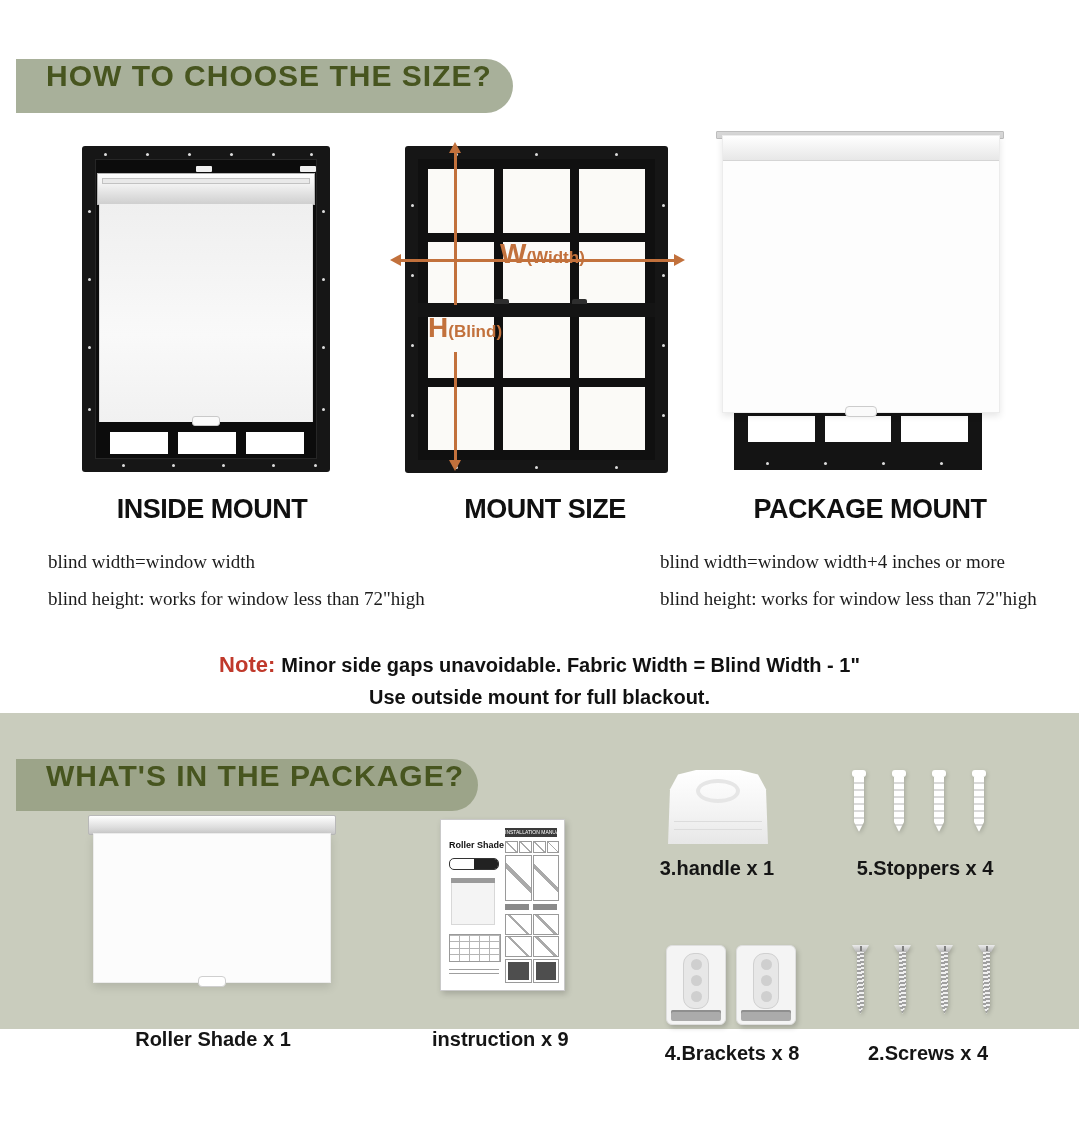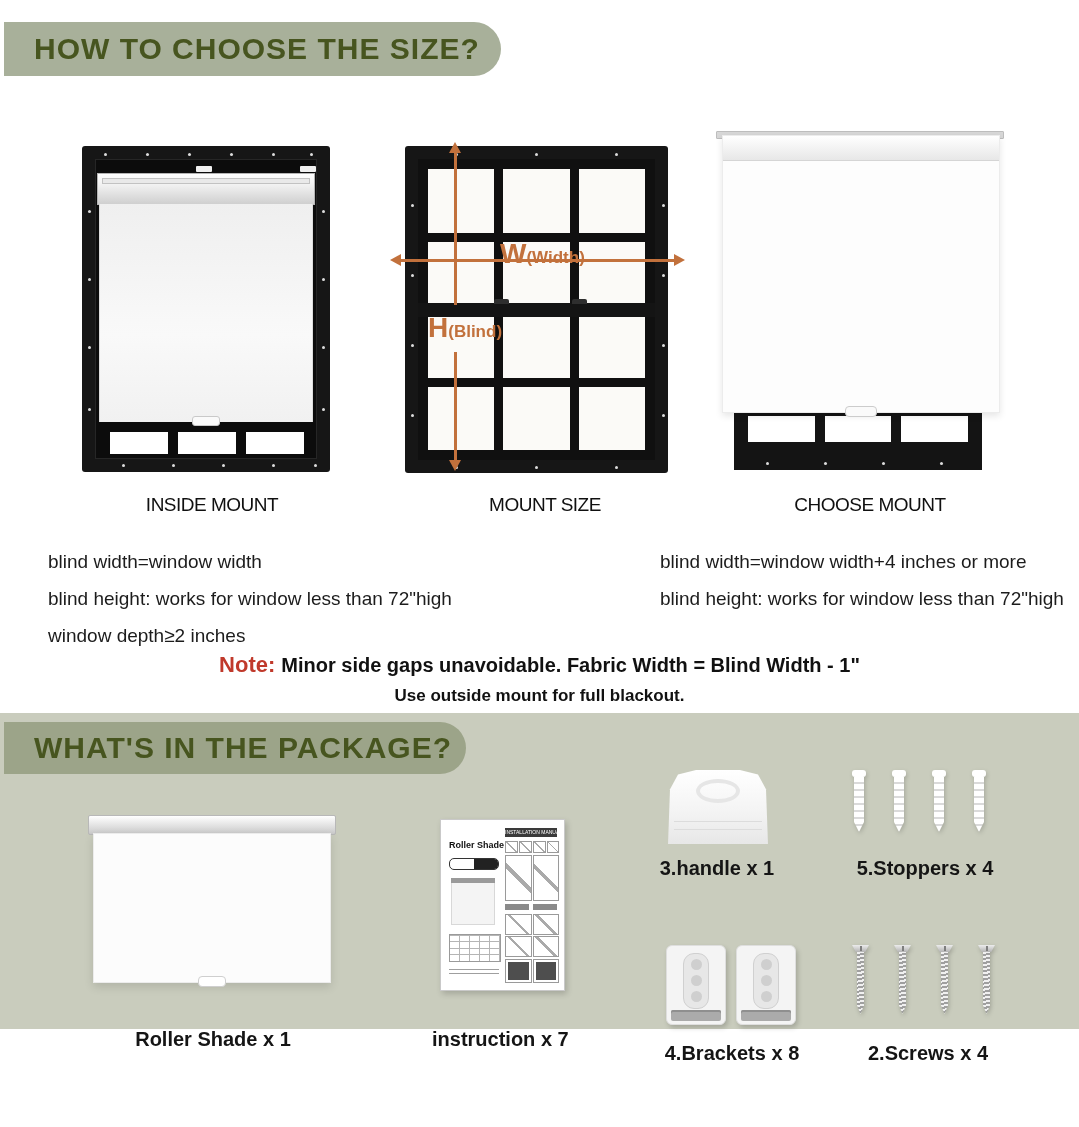--- a/index.html
+++ b/index.html
@@ -1,22 +1,22 @@
 <!DOCTYPE html>
 <html><head>
 <meta charset="utf-8">
 <style>
   html,body{margin:0;padding:0;background:#fff;}
   #stage{position:relative;width:1079px;height:1127px;overflow:hidden;
          font-family:"Liberation Sans","DejaVu Sans",sans-serif;background:#ffffff;}
   .abs{position:absolute;}
 
   
-  .banner{position:absolute;left:4px;display:flex;align-items:center;
-          border-radius:0 27px 27px 0;}
+  .banner{position:absolute;left:16px;display:flex;
+          border-radius:0 27px 27px 0;margin-top:37px;}
   .banner-top{top:22px;width:497px;height:54px;background:#a8b09a;}
   .banner-bot{top:9px;width:462px;height:52px;background:#9ca489;}
   .banner span{padding-left:30px;font-size:30px;font-weight:bold;letter-spacing:1px;color:#47551f;}
 
   
   .frame{position:absolute;background:#161616;border-radius:3px;}
   .dot{position:absolute;width:3px;height:3px;border-radius:50%;background:rgba(255,255,255,.85);}
 
   
   #im-frame{left:82px;top:146px;width:248px;height:326px;}
@@ -57,30 +57,30 @@
   #om-shade{left:722px;top:135px;width:276px;height:276px;background:#fdfdfd;border:1px solid #ececec;
       box-shadow:0 3px 7px rgba(0,0,0,.10);}
   #om-cassette{position:absolute;left:0;right:0;top:0;height:24px;
       background:linear-gradient(180deg,#ffffff,#e7e7e7);border-bottom:1px solid #d5d5d5;}
   #om-pull{position:absolute;left:50%;bottom:-5px;transform:translateX(-50%);width:30px;height:9px;
       background:#fafafa;border:1px solid #cccccc;border-radius:4px;}
   #om-window{left:734px;top:412px;width:248px;height:58px;background:#141414;}
   #om-panes{position:absolute;left:14px;right:14px;top:4px;height:26px;display:flex;gap:10px;}
   #om-panes div{flex:1;background:#ffffff;}
 
-  .mount-label{position:absolute;top:494px;text-align:center;font-size:19px;font-weight:400;
+  .mount-label{position:absolute;top:494px;text-align:center;font-size:27px;font-weight:700;
       letter-spacing:-0.5px;color:#101010;}
 
   .notes{position:absolute;font-size:19px;font-weight:500;color:#1c1c1c;}
-  .notes div{margin-bottom:15px;}
+  .notes div{margin-bottom:15px;font-family:Liberation Serif, serif;}
 
   #note-block{position:absolute;left:0;right:0;top:652px;text-align:center;color:#111;}
   #note-line1{font-size:20px;font-weight:600;}
   #note-line1 .red{color:#c0392b;font-weight:bold;font-size:22px;margin-right:6px;}
-  #note-line2{font-size:17px;font-weight:600;margin-top:8px;}
+  #note-line2{font-size:20px;font-weight:600;margin-top:8px;}
 
   
   #package{position:absolute;left:0;top:713px;width:1079px;height:316px;background:#c9ccbd;}
 
   #pk-cassette{position:absolute;left:88px;top:102px;width:246px;height:18px;border-radius:2px;
       background:linear-gradient(180deg,#ffffff,#c9c9c9);border:1px solid #b8b8b8;}
   #pk-shade{position:absolute;left:93px;top:120px;width:236px;height:148px;background:#fcfcfc;
       border:1px solid #ececec;box-shadow:0 4px 9px rgba(0,0,0,.12);}
   #pk-pull{position:absolute;left:50%;bottom:-5px;transform:translateX(-50%);width:26px;height:9px;
       background:#fff;border:1px solid #cfcfcf;border-radius:4px;}
@@ -218,26 +218,25 @@
       </div>
       <div class="dot" style="left:32px;top:50px;box-shadow:58px 0 rgba(255,255,255,.85),116px 0 rgba(255,255,255,.85),174px 0 rgba(255,255,255,.85)"></div>
     </div>
     <div class="abs" id="om-shade">
       <div id="om-cassette"></div>
       <div id="om-pull"></div>
     </div>
 
     <div class="mount-label" style="left:82px;width:260px;">INSIDE MOUNT</div>
     <div class="mount-label" style="left:415px;width:260px;">MOUNT SIZE</div>
-    <div class="mount-label" style="left:740px;width:260px;">CHOOSE MOUNT</div>
+    <div class="mount-label" style="left:740px;width:260px;">PACKAGE MOUNT</div>
 
     <div class="notes" style="left:48px;top:551px;">
       <div>blind width=window width</div>
       <div>blind height: works for window less than 72"high</div>
-      <div>window depth≥2 inches</div>
     </div>
     <div class="notes" style="left:660px;top:551px;">
       <div>blind width=window width+4 inches or more</div>
       <div>blind height: works for window less than 72"high</div>
     </div>
 
     <div id="note-block">
       <div id="note-line1">
         <span class="red">Note:</span><span>Minor side gaps unavoidable. Fabric Width = Blind Width - 1"</span>
       </div>
@@ -280,21 +279,21 @@
       <div class="bk-bar" style="left:64px;top:84px;"></div>
       <div class="bk-bar" style="left:92px;top:84px;"></div>
       <div class="bk-box" style="left:64px;top:94px;width:25px;height:19px;"></div>
       <div class="bk-box" style="left:92px;top:94px;width:24px;height:19px;"></div>
       <div class="bk-box" style="left:64px;top:116px;width:25px;height:19px;"></div>
       <div class="bk-box" style="left:92px;top:116px;width:24px;height:19px;"></div>
       <div class="bk-dark" style="left:64px;top:139px;width:25px;height:22px;"></div>
       <div class="bk-dark" style="left:92px;top:139px;width:24px;height:22px;"></div>
     </div>
     <div class="pk-label" style="left:432px;top:313px;width:200px;">
-      <div>instruction x 7</div>
+      <div>instruction x 9</div>
     </div>
 
     <div id="handle">
       <div class="ring"></div>
       <div class="seam"></div>
     </div>
     <div class="pk-label center" style="left:642px;top:142px;width:150px;">3.handle x 1</div>
 
     <div id="stoppers">
       <div class="stopper">

